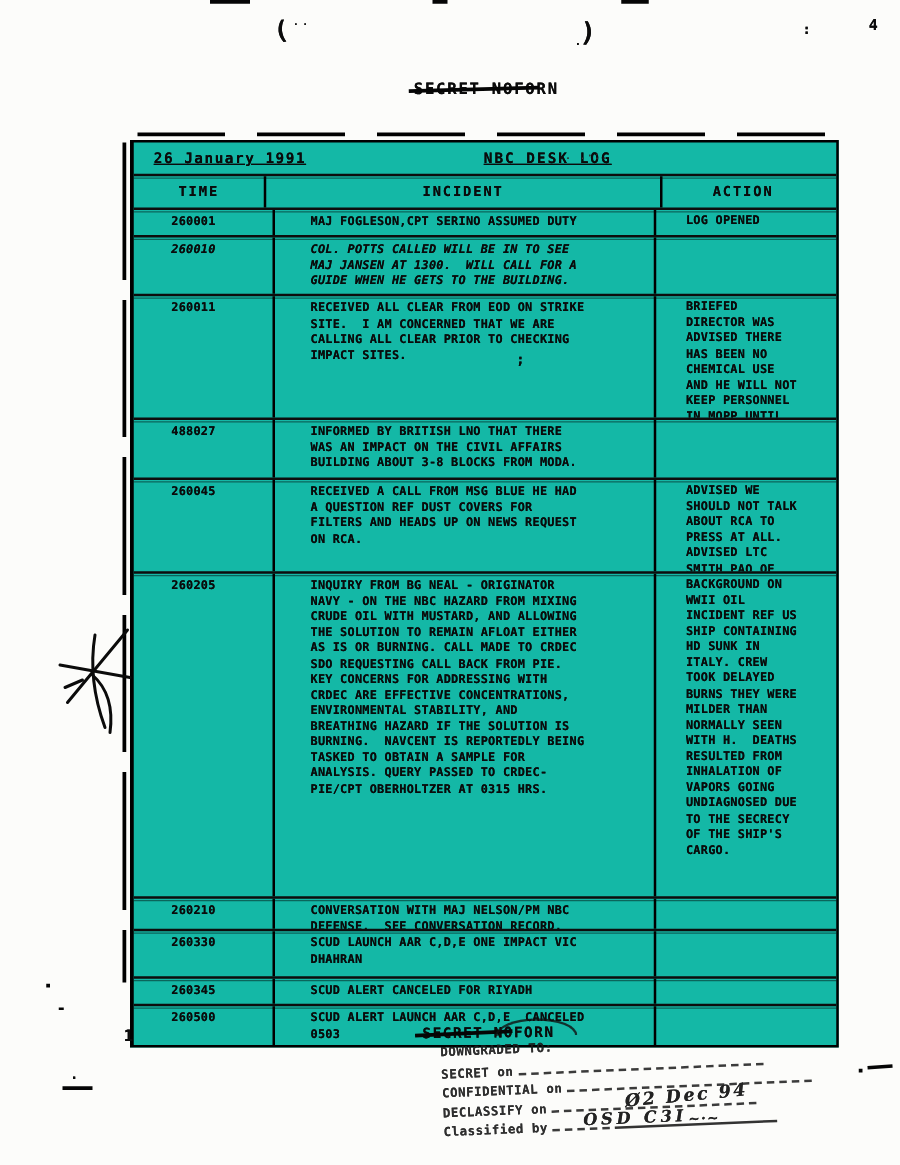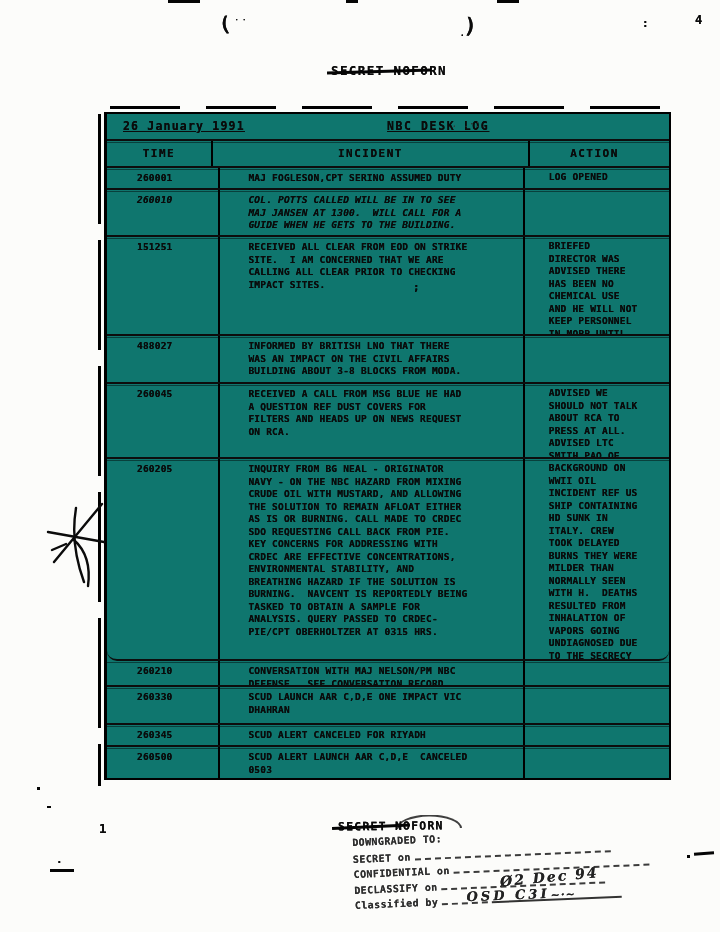--- a/index.html
+++ b/index.html
@@ -18,21 +18,21 @@
   }
   .class-top .strike{
     position:absolute; left:-4px; right:16px; top:7px; height:2.6px;
     background:#050505; transform:rotate(-1.6deg);
   }
 
   
   .log-table{
     position:absolute; left:104px; top:112px; width:562px;
     border:2px solid #000; border-top-width:2.5px; border-left-width:3px;
-    overflow:hidden; background:#0f766e; box-sizing:content-box;
+    overflow:hidden; background:#14b8a6; box-sizing:content-box;
   }
   .hrow,.trow{ position:relative; display:flex; box-sizing:border-box;
     border-bottom:2px solid #0d0d0d; }
   .hrow::after,.trow::after{
     content:""; position:absolute; left:-2px; right:-2px; bottom:-4px; height:1px;
     background:rgba(0,0,0,.45);
   }
   .row-date{ height:27px; border-bottom-width:2.5px; }
   .row-cols{ height:27px; border-bottom-width:2.5px; }
   .row-date .date-txt{
@@ -57,21 +57,21 @@
   }
   .c-time{ width:106px; border-right:2px solid #000; padding:4px 4px 0 12px; }
   .c-incident{ width:317px; border-right:2px solid #000; padding:4px 50px 0 10px; }
   .c-action{ width:139px; padding:3px 27px 0 6px; }
 
   #rows .trow:nth-child(1){ height:22px; }
   #rows .trow:nth-child(2){ height:47px;font-style:italic; }
   #rows .trow:nth-child(3){ height:99px; }
   #rows .trow:nth-child(4){ height:48px; }
   #rows .trow:nth-child(5){ height:75px; }
-  #rows .trow:nth-child(6){ height:202px;border-radius:10px; }
+  #rows .trow:nth-child(6){ height:260px; }
   #rows .trow:nth-child(7){ height:26px; }
   #rows .trow:nth-child(8){ height:38px; }
   #rows .trow:nth-child(9){ height:22px; }
   #rows .trow:nth-child(10){ height:31px; border-bottom:none; }
 
   
   .tbl-ghost-left{
     position:absolute; left:98px; top:114px; width:2.5px; height:672px;
     background:repeating-linear-gradient(180deg,#000 0 110px,transparent 110px 126px);
   }
@@ -172,21 +172,21 @@
           <div class="cell c-time">260001</div>
           <div class="cell c-incident">MAJ FOGLESON,CPT SERINO ASSUMED DUTY</div>
           <div class="cell c-action">LOG OPENED</div>
         </div>
         <div class="trow">
           <div class="cell c-time">260010</div>
           <div class="cell c-incident">COL. POTTS CALLED WILL BE IN TO SEE MAJ JANSEN AT 1300.  WILL CALL FOR A GUIDE WHEN HE GETS TO THE BUILDING.</div>
           <div class="cell c-action"></div>
         </div>
         <div class="trow">
-          <div class="cell c-time">151251</div>
+          <div class="cell c-time">260011</div>
           <div class="cell c-incident">RECEIVED ALL CLEAR FROM EOD ON STRIKE SITE.  I AM CONCERNED THAT WE ARE CALLING ALL CLEAR PRIOR TO CHECKING IMPACT SITES.</div>
           <div class="cell c-action">BRIEFED DIRECTOR WAS ADVISED THERE HAS BEEN NO CHEMICAL USE AND HE WILL NOT KEEP PERSONNEL IN MOPP UNTIL ALL IMPACTS CHECKED.</div>
         </div>
         <div class="trow">
           <div class="cell c-time">488027</div>
           <div class="cell c-incident">INFORMED BY BRITISH LNO THAT THERE WAS AN IMPACT ON THE CIVIL AFFAIRS BUILDING ABOUT 3-8 BLOCKS FROM MODA.</div>
           <div class="cell c-action"></div>
         </div>
         <div class="trow">
           <div class="cell c-time">260045</div>

